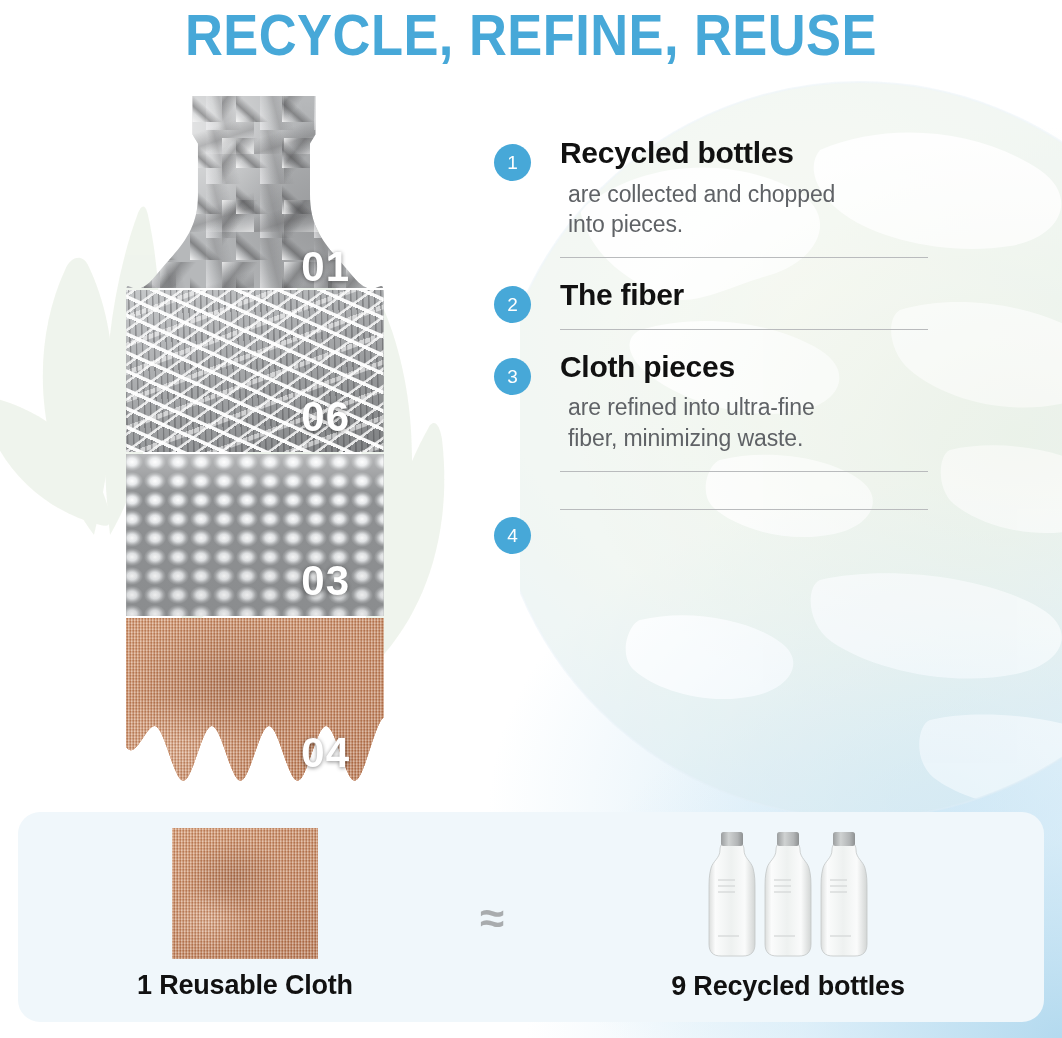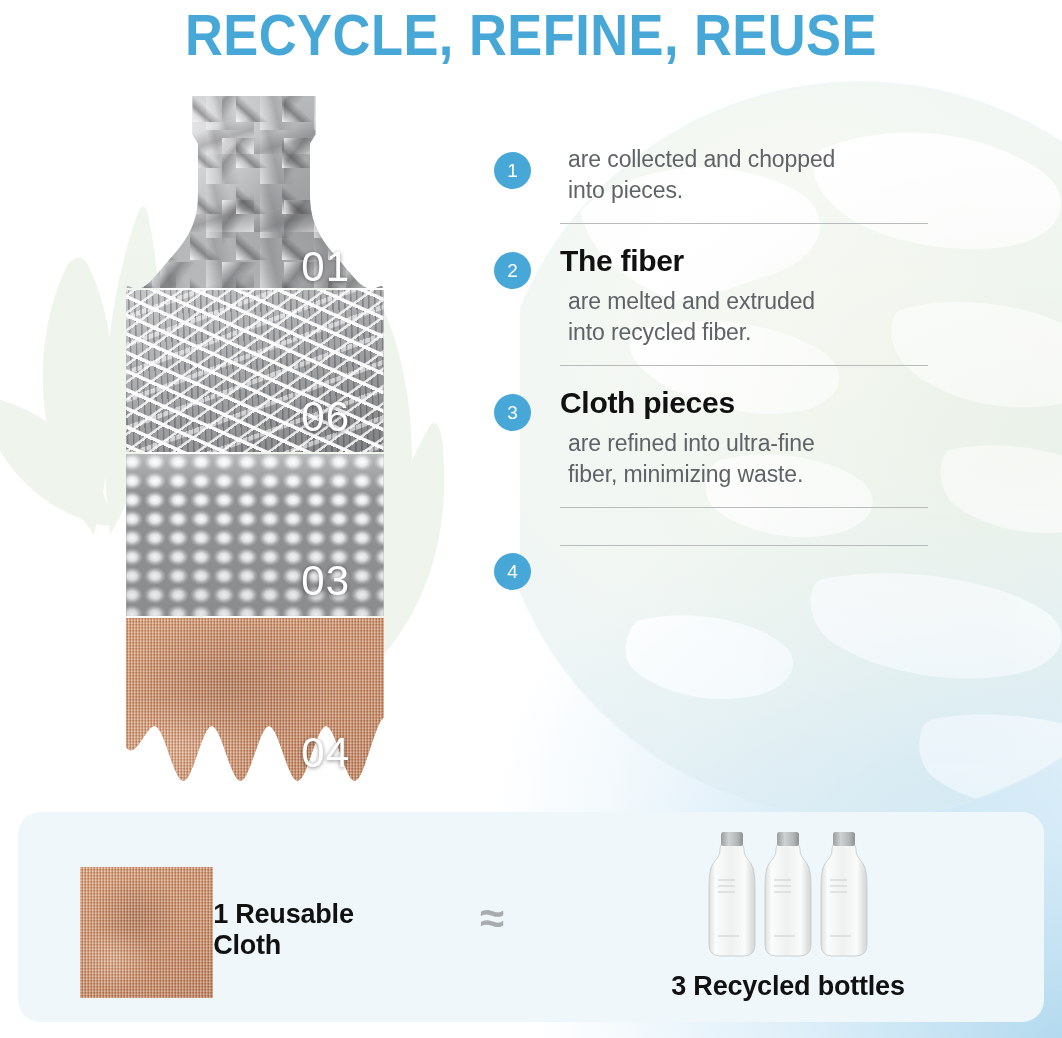--- a/index.html
+++ b/index.html
@@ -83,21 +83,21 @@
     left: 0;
     width: 100%;
     overflow: hidden;
   }
   .seg-num {
     position: absolute;
     right: 46px;
     bottom: 4px;
     color: #ffffff;
     font-family: "Liberation Sans", sans-serif;
-    font-weight: normal;
+    font-weight: bold;
     font-size: 42px;
     letter-spacing: 1px;
     text-shadow: 0 1px 4px rgba(0,0,0,0.45);
     line-height: 1;
   }
   .seg-01 { top: 0;   height: 192px; }
   .seg-02 { top: 194px; height: 162px; }
   .seg-03 { top: 358px; height: 162px; }
   .seg-04 { top: 522px; height: 178px; }
 
@@ -212,25 +212,25 @@
     border-radius: 22px;
   }
   .compare-inner {
     position: relative;
     width: 100%;
     height: 100%;
   }
   .cmp-left {
     position: absolute;
     left: 62px;
-    top: 7px;
+    top: 0;
     width: 330px;
     height: 100%;
     display: flex;
-    flex-direction: row;
+    flex-direction: column;
     align-items: center;
     justify-content: flex-start;
   }
   .cmp-right {
     position: absolute;
     left: 560px;
     top: 0;
     width: 420px;
     height: 100%;
     display: flex;
@@ -346,30 +346,29 @@
     <div class="seg-num" style="top:150px;right:40px;bottom:auto;">01</div>
     <div class="seg-num" style="top:300px;right:40px;bottom:auto;">06</div>
     <div class="seg-num" style="top:464px;right:40px;bottom:auto;">03</div>
     <div class="seg-num" style="top:608px;right:40px;bottom:auto;margin-top:28px;">04</div>
   </div>
 
   <div class="steps">
 
     <div class="step">
       <div class="step-badge">1</div>
+      <div class="step-title">Recycled bottles</div>
       <div class="step-body">are collected and chopped
 into pieces.</div>
       <div class="step-rule"></div>
     </div>
 
     <div class="step">
       <div class="step-badge">2</div>
       <div class="step-title">The fiber</div>
-      <div class="step-body">are melted and extruded
-into recycled fiber.</div>
       <div class="step-rule"></div>
     </div>
 
     <div class="step">
       <div class="step-badge">3</div>
       <div class="step-title">Cloth pieces</div>
       <div class="step-body">are refined into ultra-fine
 fiber, minimizing waste.</div>
       <div class="step-rule"></div>
     </div>
@@ -438,19 +437,19 @@
             <rect x="16" y="4" width="22" height="14" rx="2.5" fill="url(#capG)"></rect>
             <g stroke="#d6d9d9" stroke-width="1.4" opacity="0.95">
               <line x1="13" y1="52" x2="30" y2="52"></line>
               <line x1="13" y1="58" x2="30" y2="58"></line>
               <line x1="13" y1="64" x2="30" y2="64"></line>
               <line x1="13" y1="108" x2="34" y2="108"></line>
             </g>
           </svg>
 
         </div>
-        <div class="cmp-label">3 Recycled bottles</div>
+        <div class="cmp-label">9 Recycled bottles</div>
       </div>
 
     </div>
   </div>
 
 </div>
 
 </body></html>

